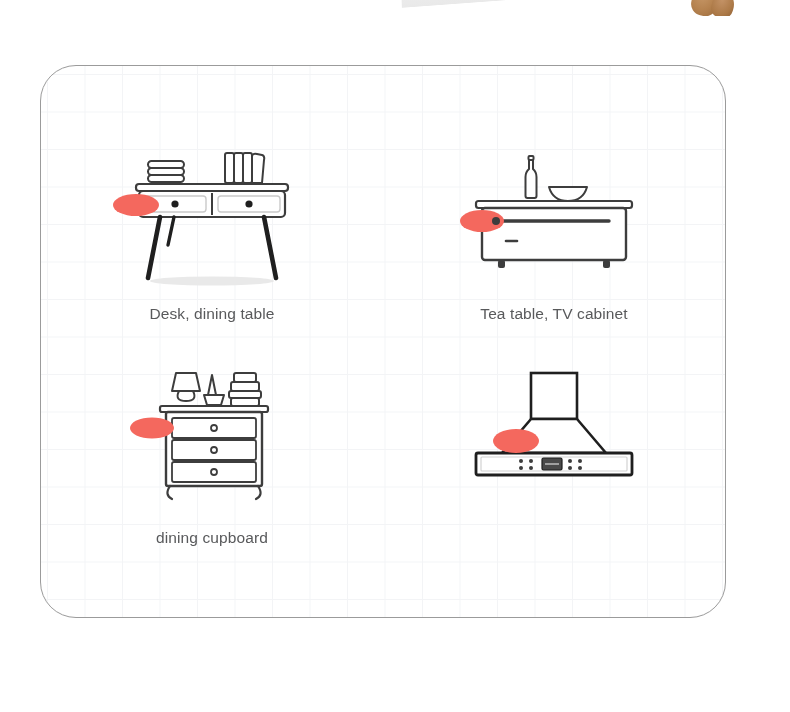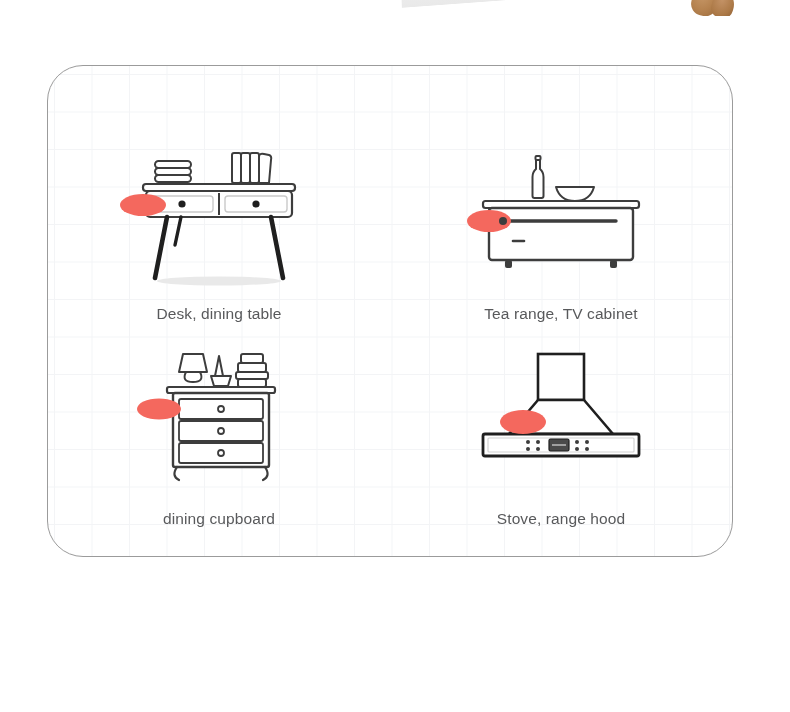--- a/index.html
+++ b/index.html
@@ -55,24 +55,24 @@
     width: 22px;
     height: 26px;
     background: radial-gradient(ellipse at 40% 30%, #c49367 0%, #ad7a48 60%, #8f6034 100%);
     border-radius: 55% 55% 45% 45% / 60% 60% 42% 42%;
     transform: rotate(16deg);
   }
 
   
   .card {
     position: absolute;
-    left: 47px;
+    left: 40px;
     top: 65px;
     width: 686px;
-    height: 492px;
+    height: 553px;
     box-sizing: border-box;
     border: 1px solid #9b9b9b;
     border-radius: 36px;
     background-color: #ffffff;
     background-image:
       linear-gradient(to right, #f3f4f6 1px, transparent 1px),
       linear-gradient(to bottom, #f3f4f6 1px, transparent 1px);
     background-size: 37.5px 37.5px;
     background-position: 6px 8px;
     overflow: hidden;
@@ -183,21 +183,21 @@
 
           <line x1="52" y1="100" x2="63" y2="100" stroke="#3d3d3d" stroke-width="2.6" stroke-linecap="round"></line>
 
           <rect x="44" y="119" width="7" height="8" rx="2" fill="#3d3d3d"></rect>
           <rect x="149" y="119" width="7" height="8" rx="2" fill="#3d3d3d"></rect>
 
           <ellipse cx="28" cy="80" rx="22" ry="11" fill="#F4685E"></ellipse>
           <circle cx="42" cy="80" r="4" fill="#3d3d3d"></circle>
         </svg>
       </div>
-      <div class="label">Tea range, TV cabinet</div>
+      <div class="label">Tea table, TV cabinet</div>
     </div>
 
     <div class="cell row2">
       <div class="art">
         <svg width="200" height="150" viewBox="0 0 200 150">
 
           <g stroke="#3d3d3d" stroke-width="2" fill="#ffffff" stroke-linejoin="round">
             <path d="M64 8 L84 8 L88 26 L60 26 Z"></path>
             <path d="M67 26 Q62 36 74 36 Q86 36 81 26 Z"></path>
           </g>
@@ -255,17 +255,16 @@
             <circle cx="126" cy="96" r="2"></circle>
               <circle cx="126" cy="103" r="2"></circle>
           </g>
 
           <rect x="88" y="93" width="20" height="12" rx="1.5" fill="#4a4a4a" stroke="#1f1f1f" stroke-width="1.2"></rect>
           <line x1="91" y1="99" x2="105" y2="99" stroke="#cfcfcf" stroke-width="1.3"></line>
 
           <ellipse cx="62" cy="76" rx="23" ry="12" fill="#F4685E"></ellipse>
         </svg>
       </div>
-      <div class="label">Stove, range hood</div>
     </div>
 
   </div>
 </div>
 
 </body></html>

